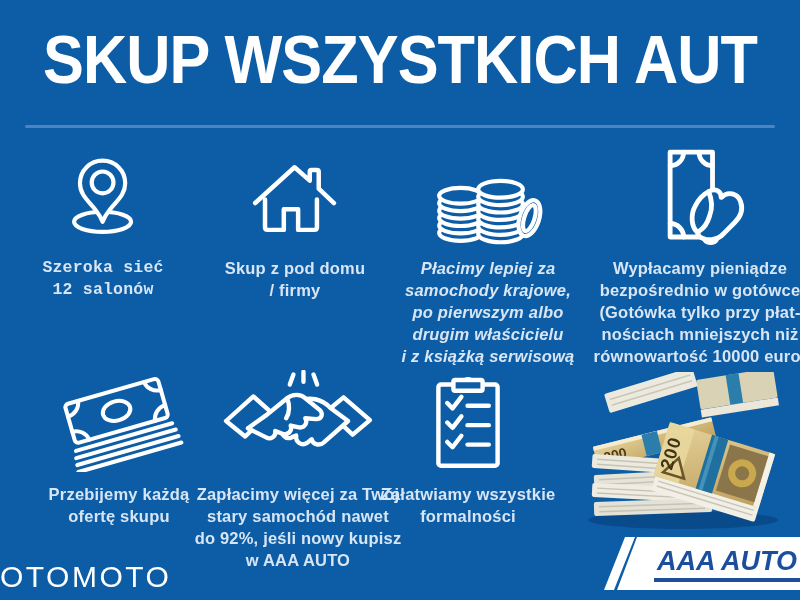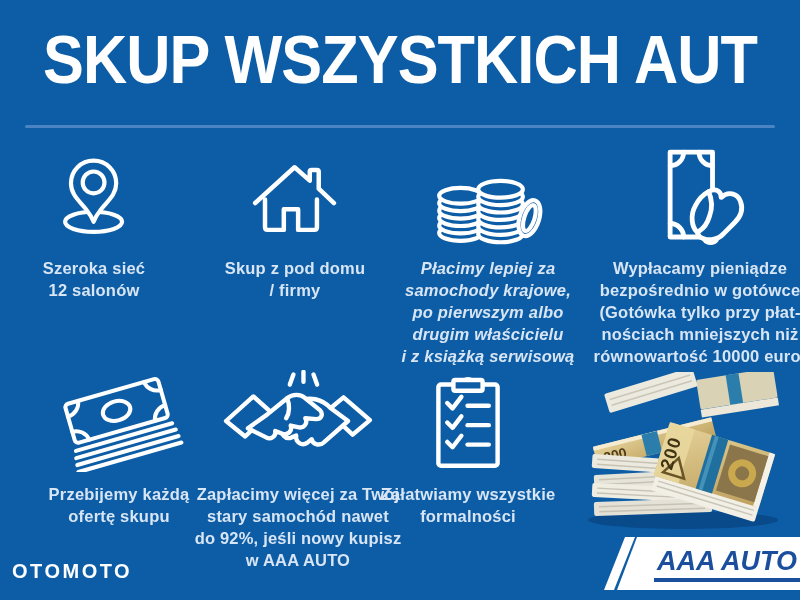--- a/index.html
+++ b/index.html
@@ -19,22 +19,22 @@
   }
   .cell { position:absolute; display:flex; flex-direction:column; align-items:center; }
   .icon-box { height:100px; display:flex; align-items:flex-end; justify-content:center; margin-bottom:11px; }
   .caption {
     white-space:pre-line; text-align:center; color:#d8e5f4;
     font-size:16.5px; line-height:1.34; font-weight:600; letter-spacing:.2px;
   }
   svg.ic { stroke:#ffffff; stroke-width:5; fill:none; stroke-linecap:round; stroke-linejoin:round; }
   .fillbg { fill:#0c5da6; }
   .otomoto {
-    position:absolute; left:12px; top:560px; color:#ffffff;
-    font-size:20px; font-weight:700; letter-spacing:2.5px;
+    position:absolute; left:0; top:560px; color:#ffffff;
+    font-size:30px; font-weight:400; letter-spacing:2.5px;
   }
   .banner {
     position:absolute; left:617px; top:537px; width:183px; height:53px;
     background:#ffffff; clip-path:polygon(20px 0,100% 0,100% 100%,0 100%);
     display:flex; align-items:center; justify-content:flex-end;
     padding-left:16px; box-sizing:border-box;
   }
   .banner-stripe {
     position:absolute; left:604px; top:537px; width:31px; height:53px;
     background:#ffffff; clip-path:polygon(21px 0,31px 0,10px 100%,0 100%);
@@ -43,21 +43,21 @@
     font-style:italic; font-weight:800; font-size:27px; color:#1b4f9e;
     border-bottom:4px solid #1b4f9e; padding:0 3px 1px; white-space:nowrap;
   }
 </style>
 </head>
 <body>
 
 <div class="title">SKUP WSZYSTKICH AUT</div>
 <div class="divider"></div>
 
-<div class="cell" style="left:1px; top:146px; width:186px;">
+<div class="cell" style="left:10px; top:146px; width:186px;font-family:Liberation Mono, monospace;">
   <div class="icon-box">
     <svg class="ic" width="88" height="97" viewBox="0 0 105 100">
       <ellipse cx="52" cy="79" rx="34" ry="12"></ellipse>
       <path class="fillbg" d="M52 6 C37 6 25 18 25 33 C25 46 34 53 43 64 C47 69 50 74 52 79 C54 74 57 69 61 64 C70 53 79 46 79 33 C79 18 67 6 52 6 Z"></path>
       <circle cx="52" cy="32" r="13"></circle>
     </svg>
   </div>
   <div class="caption">Szeroka sieć
 12 salonów</div>
 </div>

